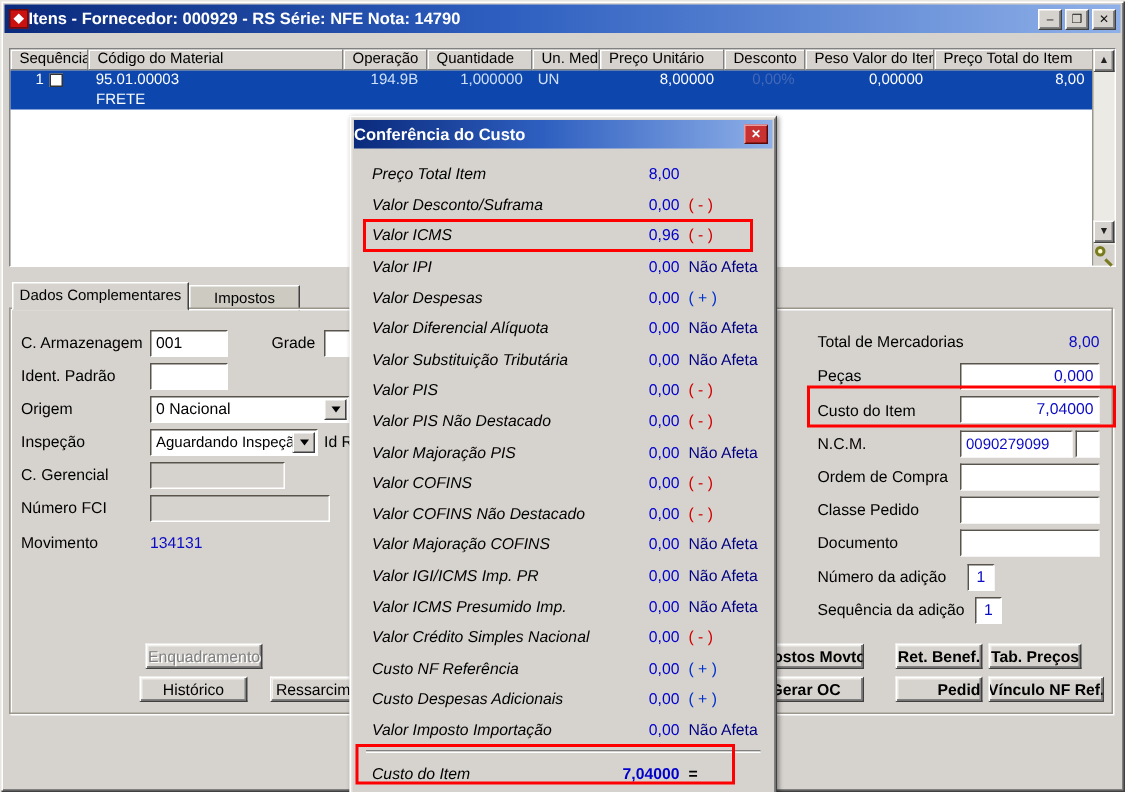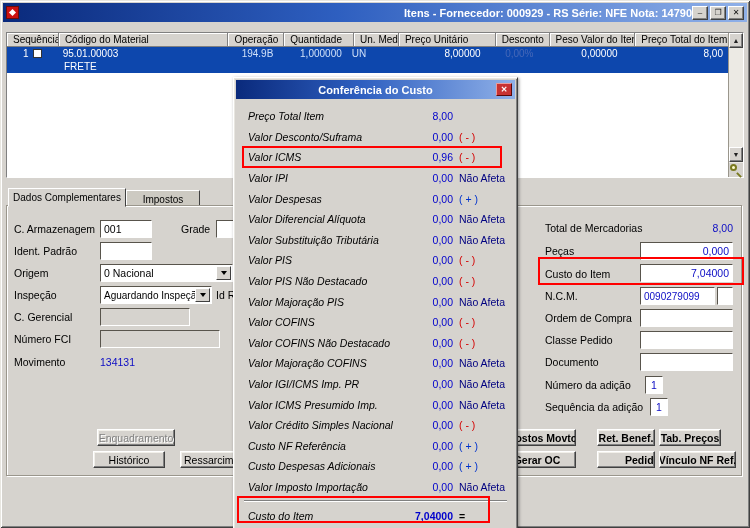--- a/index.html
+++ b/index.html
@@ -8,32 +8,32 @@
     position:relative;width:750px;height:528px;background:#d6d3ce;overflow:hidden;
     font-family:"Liberation Sans",sans-serif;color:#000;
     box-shadow:inset 1px 1px 0 #e8e6e0, inset -1px -1px 0 #404040, inset 2px 2px 0 #fff, inset -2px -2px 0 #808080;
   }
   
   .titlebar{position:absolute;left:3px;top:3px;width:744px;height:19px;
     background:linear-gradient(to right,#0a2a7c 0%,#2e5fc0 45%,#8fb0e8 100%);
     display:flex;align-items:center;}
   .app-icon{width:13px;height:13px;margin-left:3px;background:#cc1111;border:1px solid #6d0b0b;position:relative;flex:none;}
   .app-icon::after{content:"";position:absolute;left:3px;top:3px;width:5px;height:5px;background:#fff;transform:rotate(45deg);}
-  .titlebar .title{flex:1;text-align:right;color:#fff;font-size:11px;font-weight:bold;white-space:nowrap;overflow:hidden;}
+  .titlebar .title{flex:1;text-align:left;color:#fff;font-size:11px;font-weight:bold;white-space:nowrap;overflow:hidden;}
   .win-controls{display:flex;gap:2px;margin-right:3px;flex:none;}
   .win-btn{width:16px;height:14px;background:#d6d3ce;border:1px solid;border-color:#fff #404040 #404040 #fff;
     box-shadow:inset -1px -1px 0 #808080;font-size:8px;line-height:11px;text-align:center;color:#111;cursor:default;}
   
   .grid{position:absolute;left:6px;top:32px;width:738px;height:146px;background:#fff;
     border:1px solid;border-color:#808080 #fff #fff #808080;}
   .ghead{display:flex;height:14px;}
   .hcell{background:#d6d3ce;border-right:1px solid #808080;border-bottom:1px solid #808080;
     box-shadow:inset 1px 1px 0 #fff;font-size:10px;padding:1px 3px 0 6px;white-space:nowrap;overflow:hidden;}
   .cw0{width:52px;}.cw1{width:170px;}.cw2{width:56px;}.cw3{width:70px;}.cw4{width:45px;}
-  .cw5{width:97px;}.cw6{width:54px;}.cw7{width:86px;}.cw8{width:108px;}
+  .cw5{width:83px;}.cw6{width:54px;}.cw7{width:86px;}.cw8{width:108px;}
   .grow{position:relative;height:26px;background:#0d47ad;color:#fff;width:721px;}
   .gline{display:flex;height:13px;width:100%;}
   .gcell{font-size:10px;padding:0 5px;line-height:13px;white-space:nowrap;overflow:hidden;}
   .gcell.num{text-align:right;}
   .gcell.seq{display:flex;align-items:center;justify-content:center;gap:4px;padding:0;}
   .row-check{width:9px;height:9px;background:#fff;border:1px solid #333;}
   .frete{position:absolute;left:57px;top:13px;font-size:10px;line-height:13px;}
   .qtxt{color:#cfe0f8;}
   .desc-dim{color:#4668b8;}
   .vscroll{position:absolute;right:0;top:0;width:15px;height:144px;background:#eceae4;border-left:1px solid #9a968c;}
@@ -68,21 +68,21 @@
     box-shadow:inset -1px -1px 0 #808080,inset 1px 1px 0 #f2f0ea;
     font-size:10.5px;display:flex;align-items:center;justify-content:center;white-space:nowrap;overflow:hidden;cursor:default;}
   .btn.bold{font-weight:bold;}
   .btn.disabled{color:#808080;text-shadow:1px 1px 0 #fff;}
   
   .dialog{position:absolute;left:233px;top:77px;width:285px;height:470px;background:#d6d3ce;z-index:10;
     border:1px solid;border-color:#fff #404040 #404040 #fff;
     box-shadow:inset 1px 1px 0 #e8e6e0,inset -1px -1px 0 #808080,1px 1px 3px rgba(0,0,0,.4);}
   .dlg-titlebar{position:absolute;left:2px;top:2px;right:2px;height:19px;
     background:linear-gradient(to right,#0a2a7c 0%,#2e5fc0 45%,#8fb0e8 100%);
-    display:flex;align-items:center;justify-content:center;}
+    display:flex;align-items:center;}
   .dlg-title{color:#fff;font-size:11px;font-weight:bold;}
   .dlg-close{position:absolute;right:3px;top:3px;width:16px;height:13px;background:#c83232;
     border:1px solid;border-color:#e89c9c #5a0808 #5a0808 #e89c9c;color:#fff;font-size:8px;line-height:11px;
     text-align:center;font-weight:bold;cursor:default;}
   .dbody{position:absolute;top:28px;left:2px;right:2px;}
   .drow{height:20.6px;display:flex;align-items:center;padding:0 8px 0 12px;}
   .dlabel{flex:1;font-size:10.5px;white-space:nowrap;overflow:hidden;font-style:italic;}
   .dval{width:52px;text-align:right;font-size:10.5px;color:#0000cc;white-space:nowrap;}
   .dop{width:54px;padding-left:6px;font-size:10.5px;white-space:nowrap;}
   .dop.minus{color:#d40000;}

